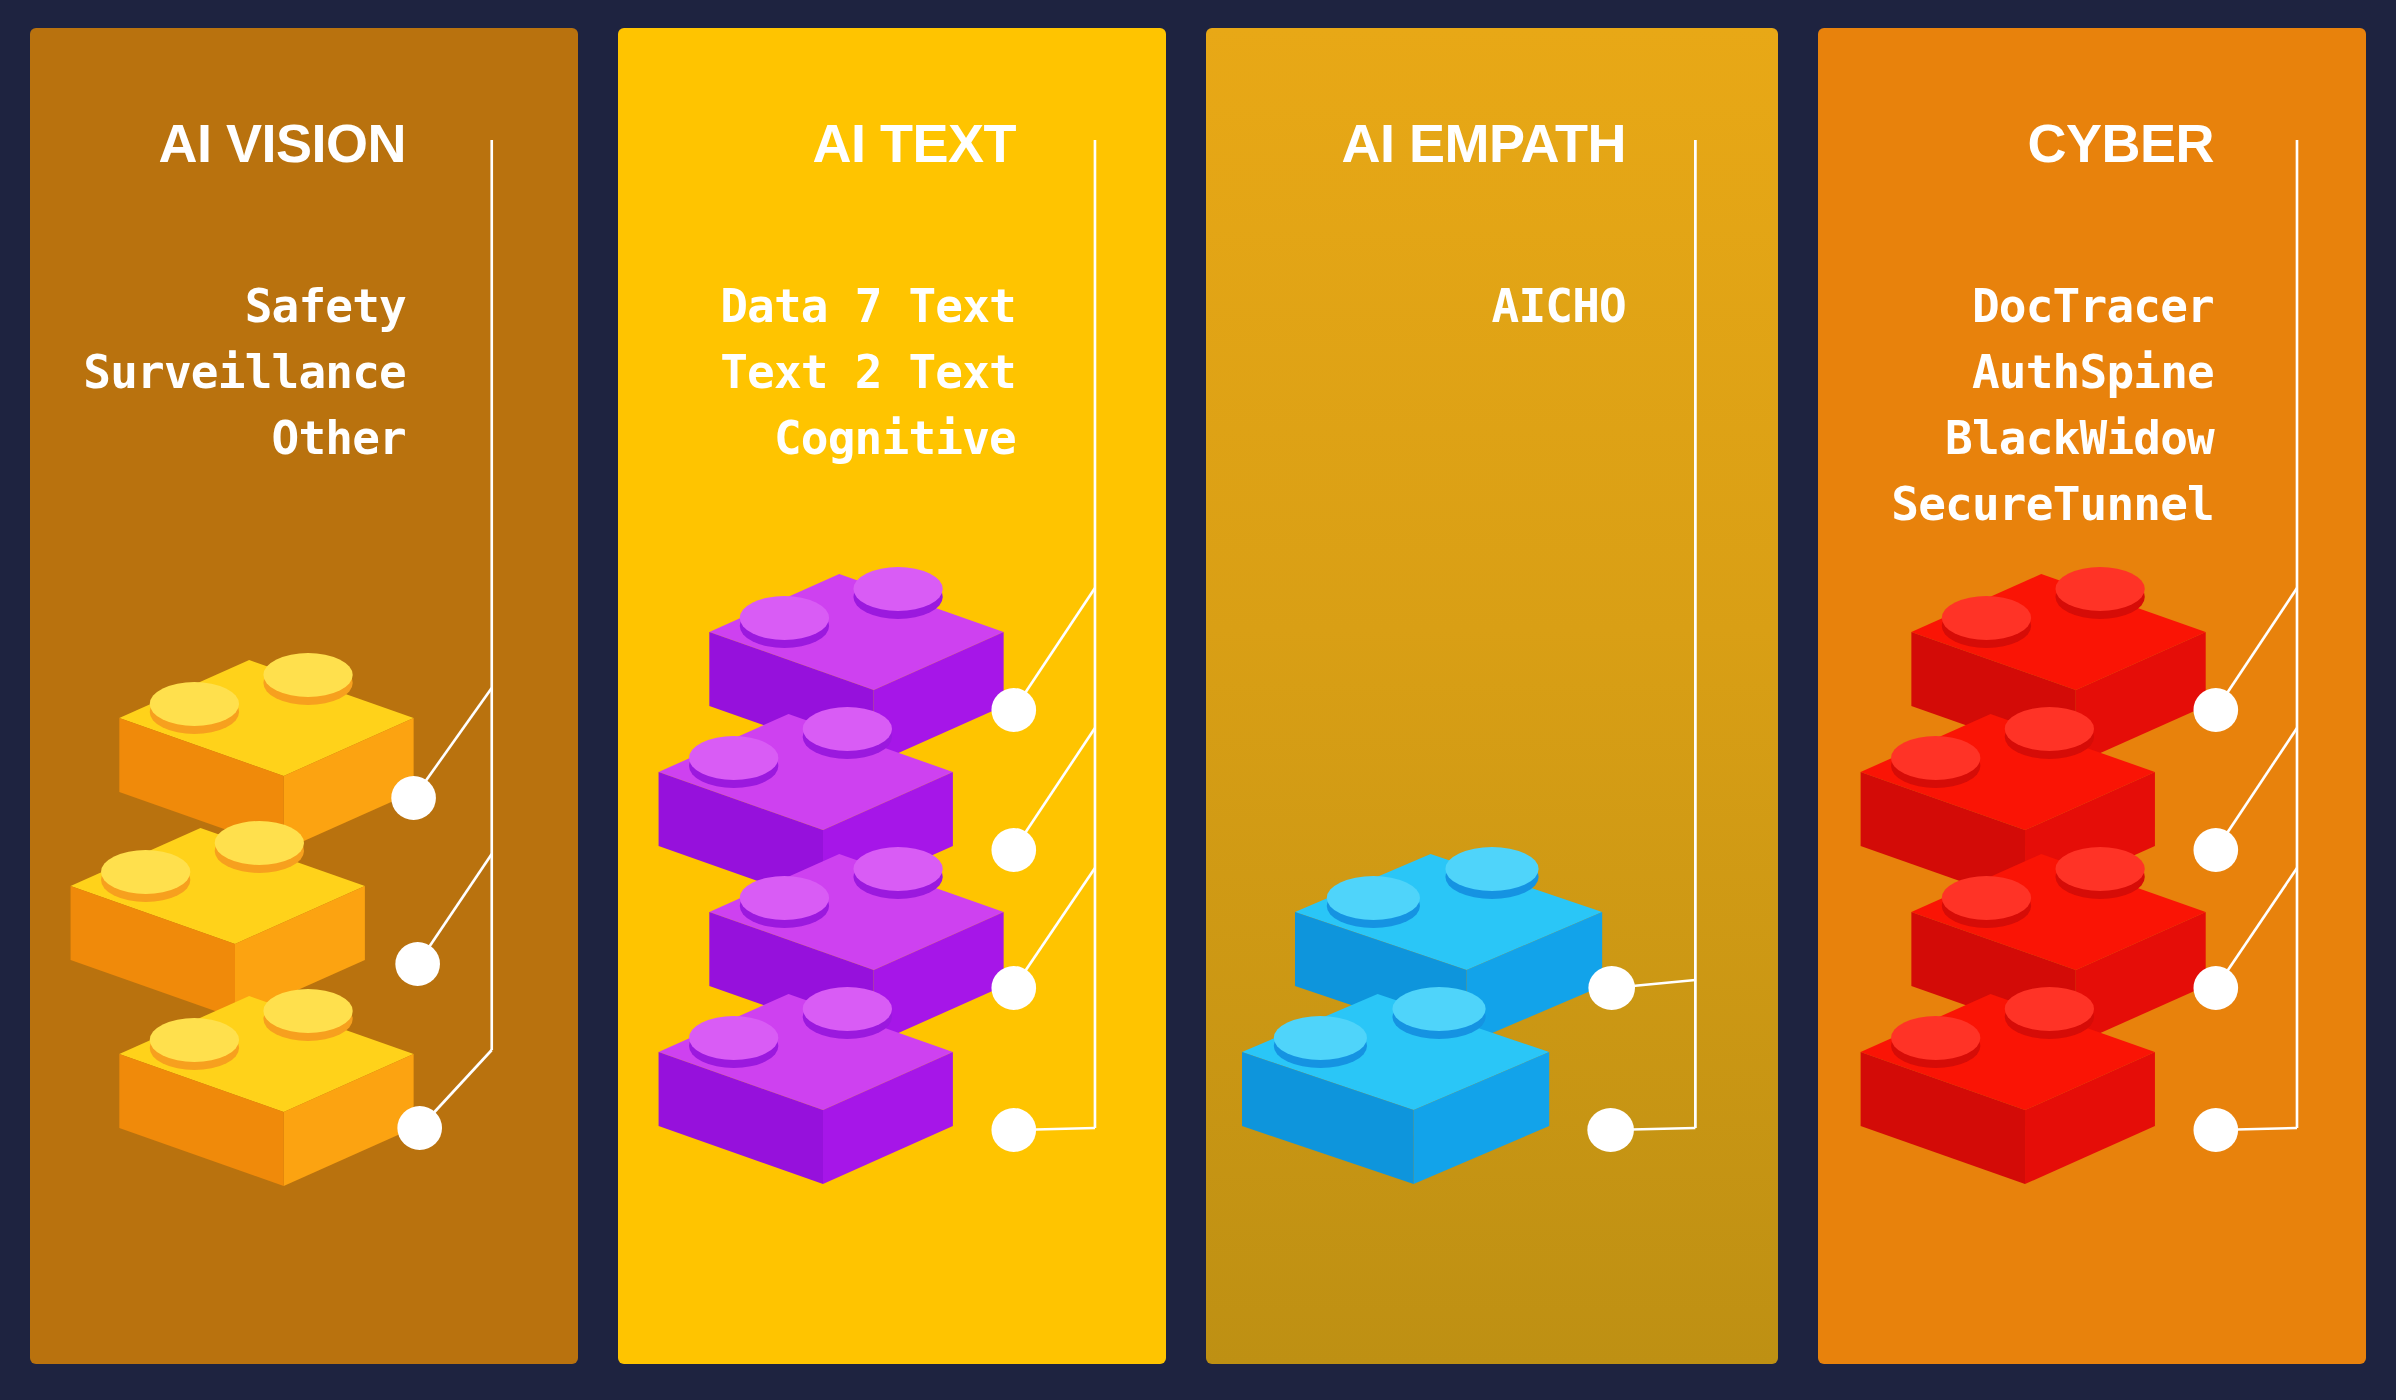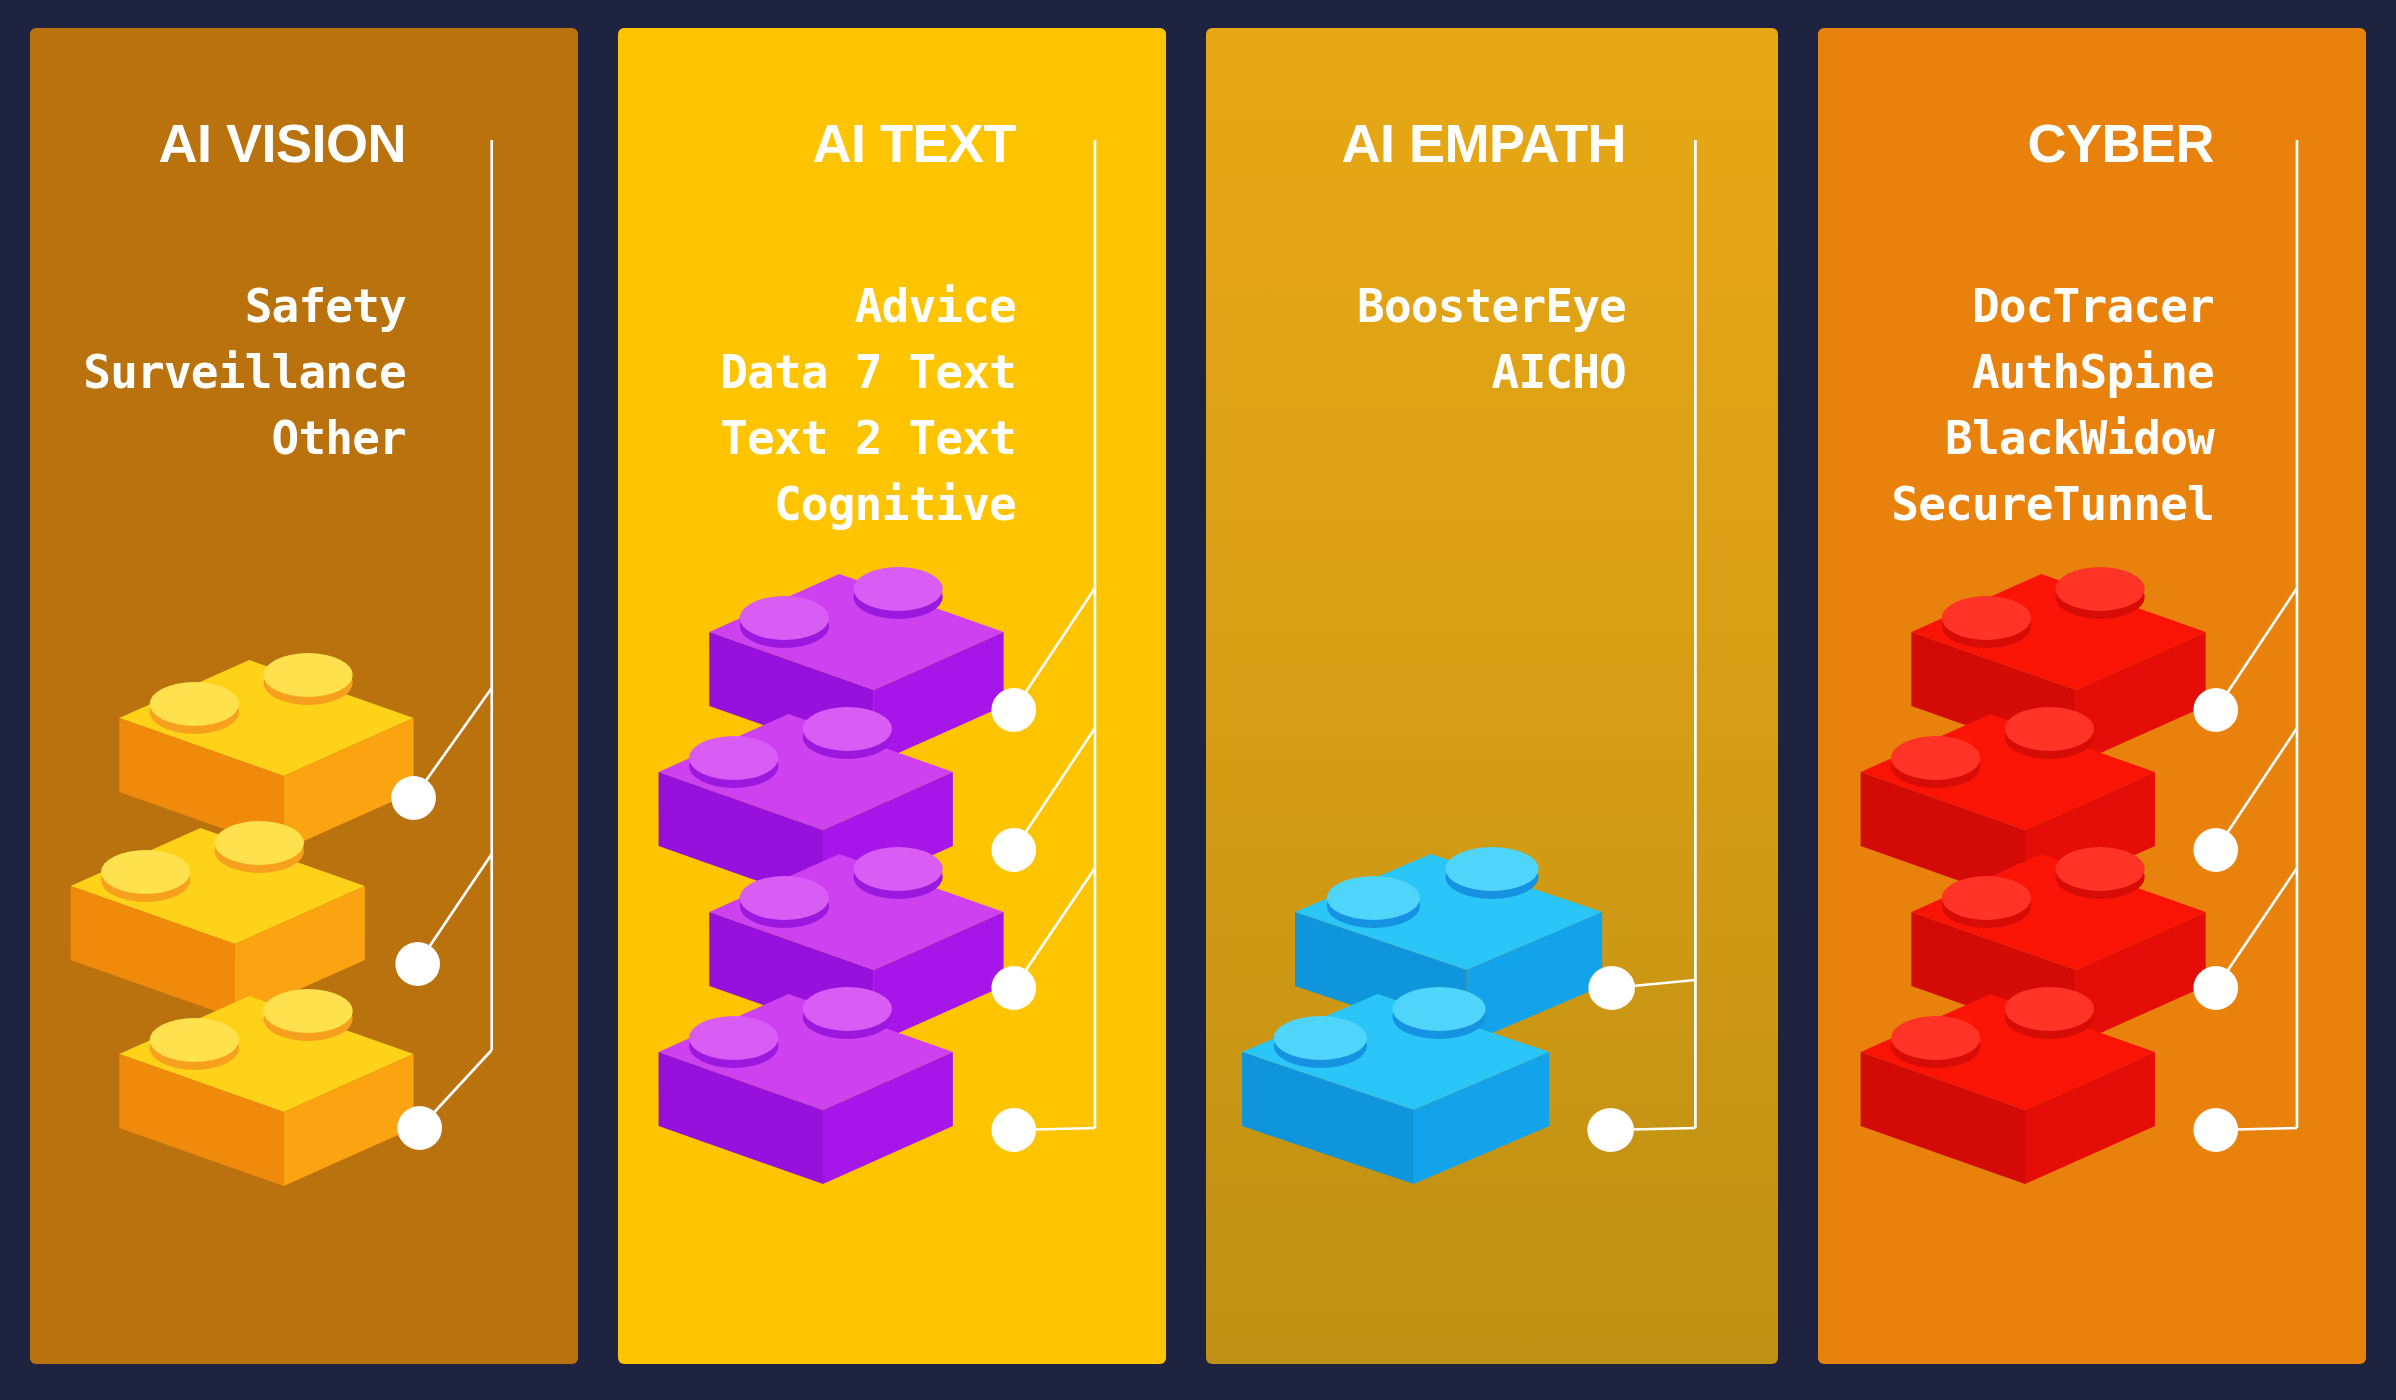--- a/index.html
+++ b/index.html
@@ -143,21 +143,20 @@
         <circle class="dot" cx="384" cy="1100" r="22"></circle>
       </svg>
     </div>
   </section>
 
   <section class="panel p2">
     <div class="panel-head">
       <span class="panel-title">AI TEXT</span>
     </div>
     <ul class="panel-list">
-      <li>Advice</li>
       <li>Data 7 Text</li>
       <li>Text 2 Text</li>
       <li>Cognitive</li>
     </ul>
 
     <div class="wires">
       <svg viewBox="0 0 540 1336" preserveAspectRatio="none">
         <path class="rail" d="M470 112 L470 1100"></path>
         <path class="lead" d="M470 560 L390 682"></path>
         <path class="lead" d="M470 700 L390 822"></path>
@@ -189,21 +188,20 @@
         <circle class="dot" cx="390" cy="1102" r="22"></circle>
       </svg>
     </div>
   </section>
 
   <section class="panel p3">
     <div class="panel-head">
       <span class="panel-title">AI EMPATH</span>
     </div>
     <ul class="panel-list">
-      <li>BoosterEye</li>
       <li>AICHO</li>
     </ul>
 
     <div class="wires">
       <svg viewBox="0 0 540 1336" preserveAspectRatio="none">
         <path class="rail" d="M462 112 L462 1100"></path>
         <path class="lead" d="M462 952 L383 960"></path>
         <path class="lead" d="M462 1100 L382 1102"></path>
       </svg>
     </div>

